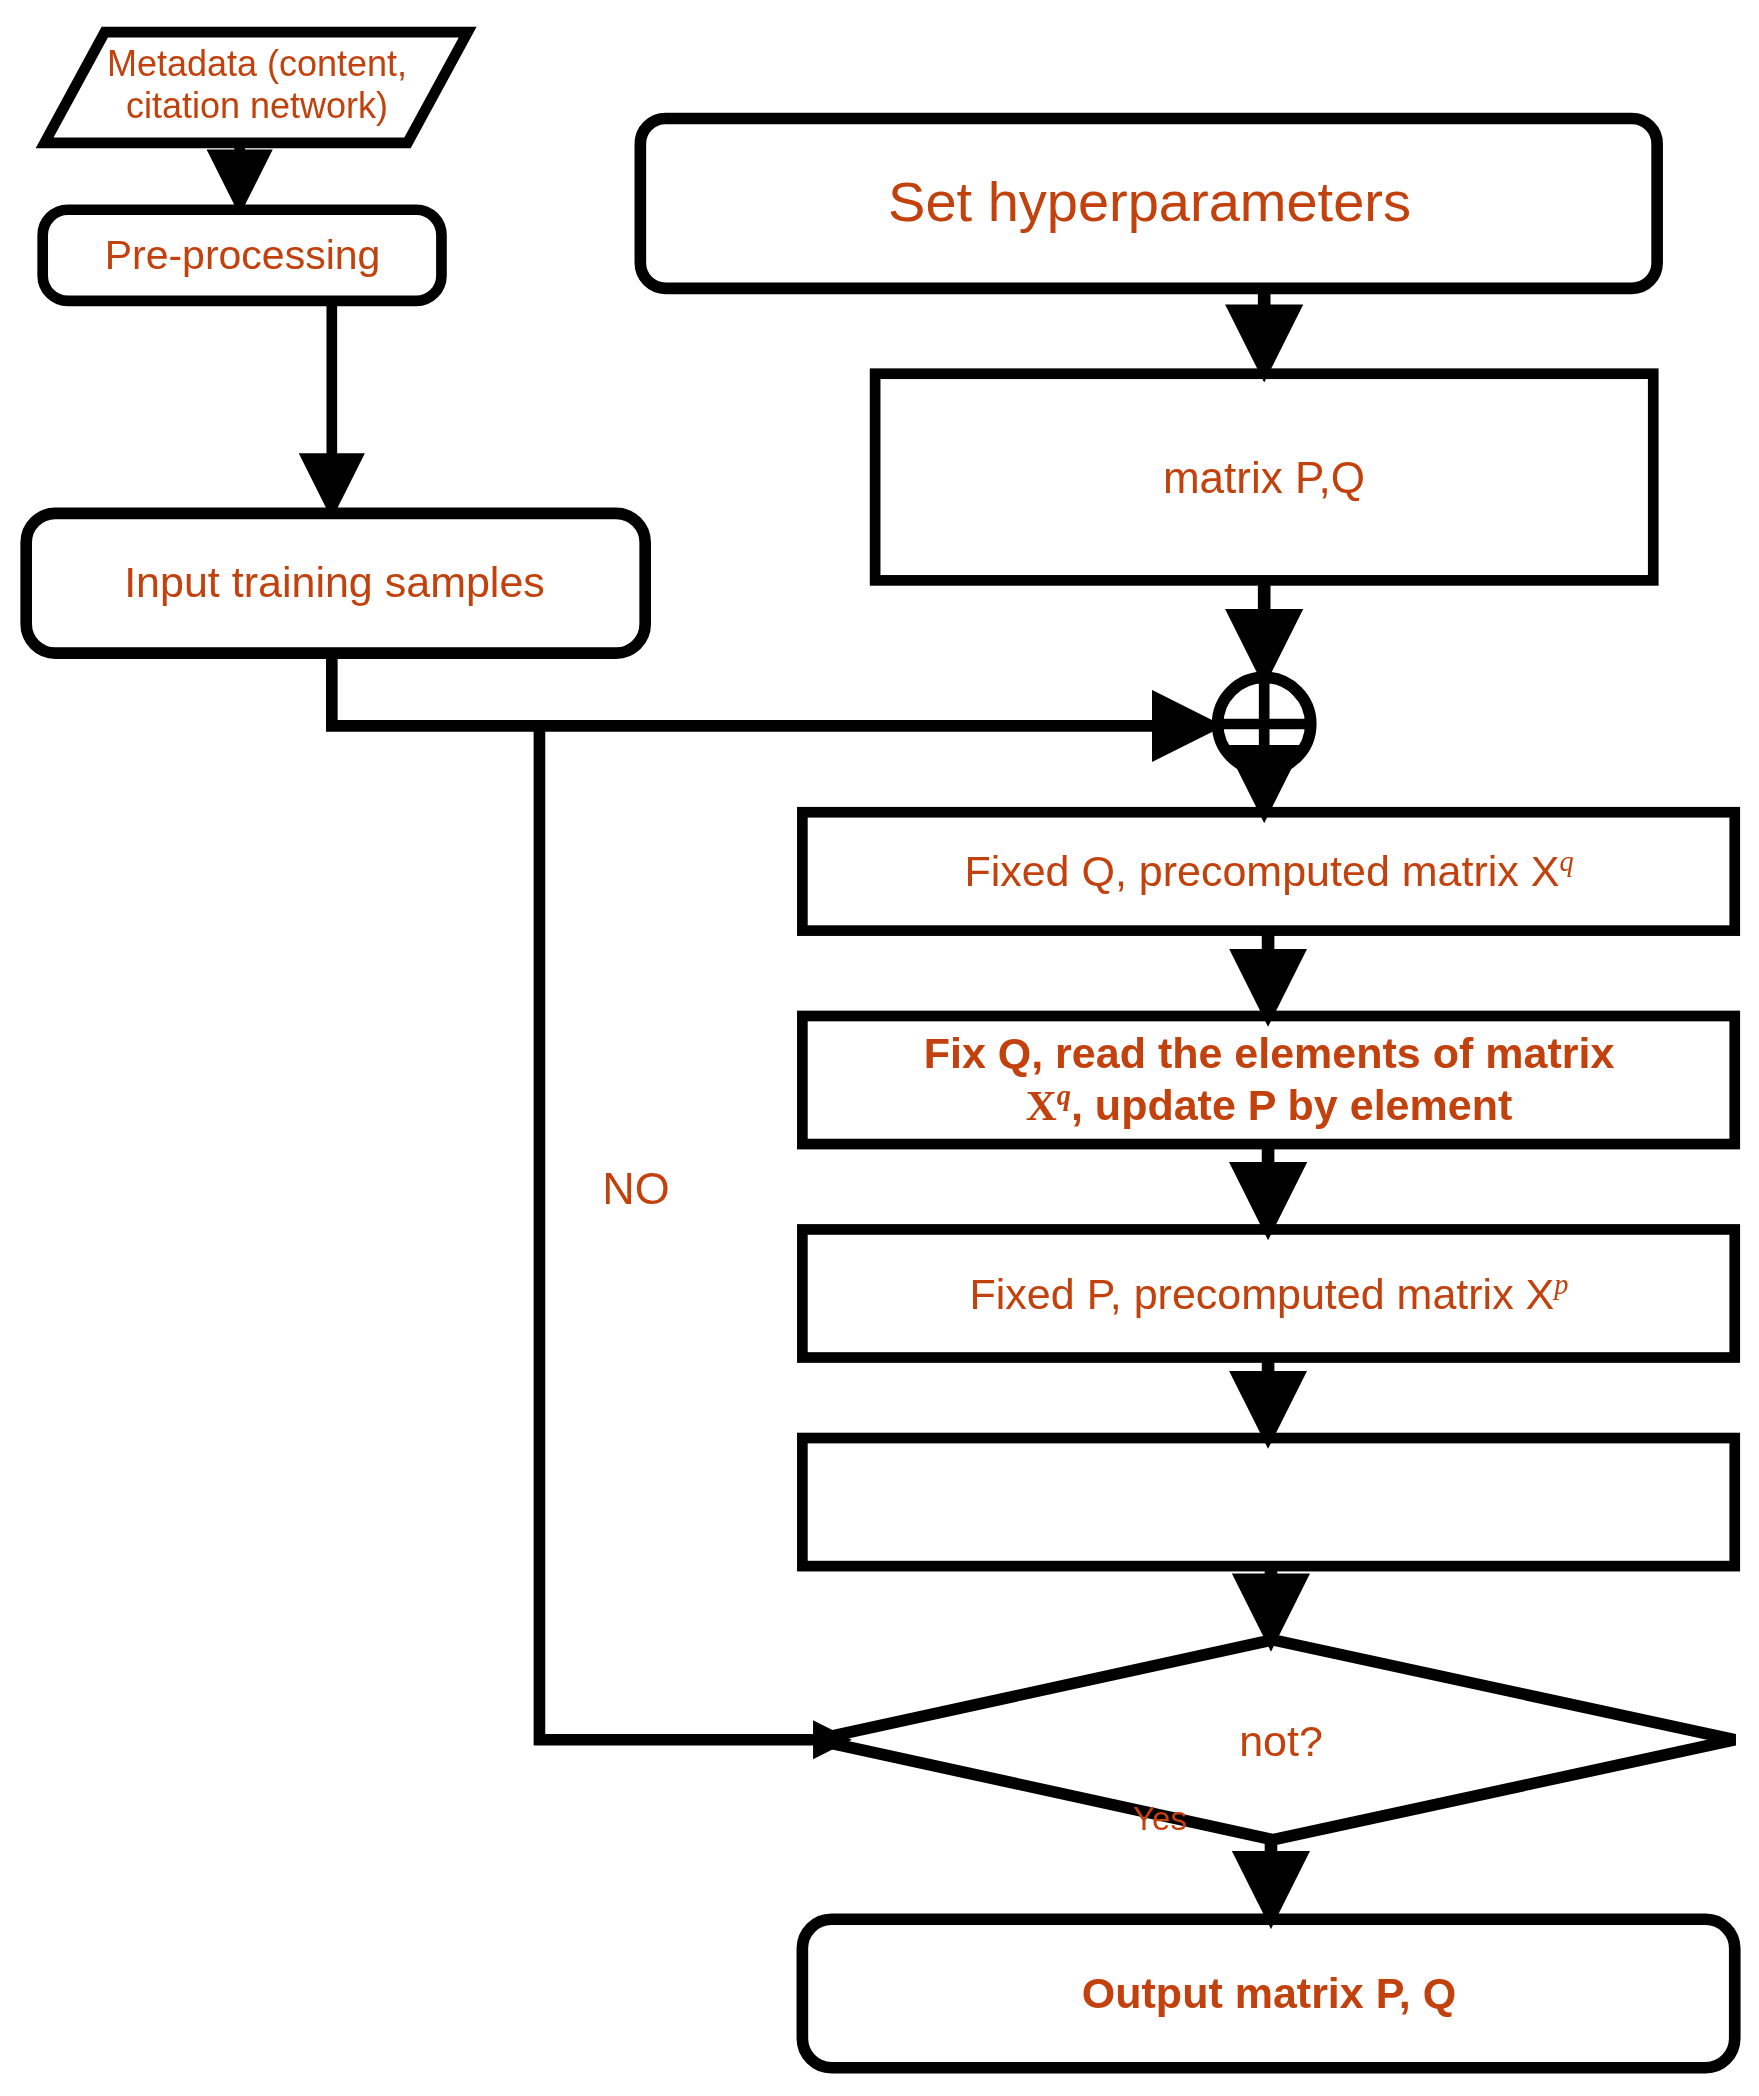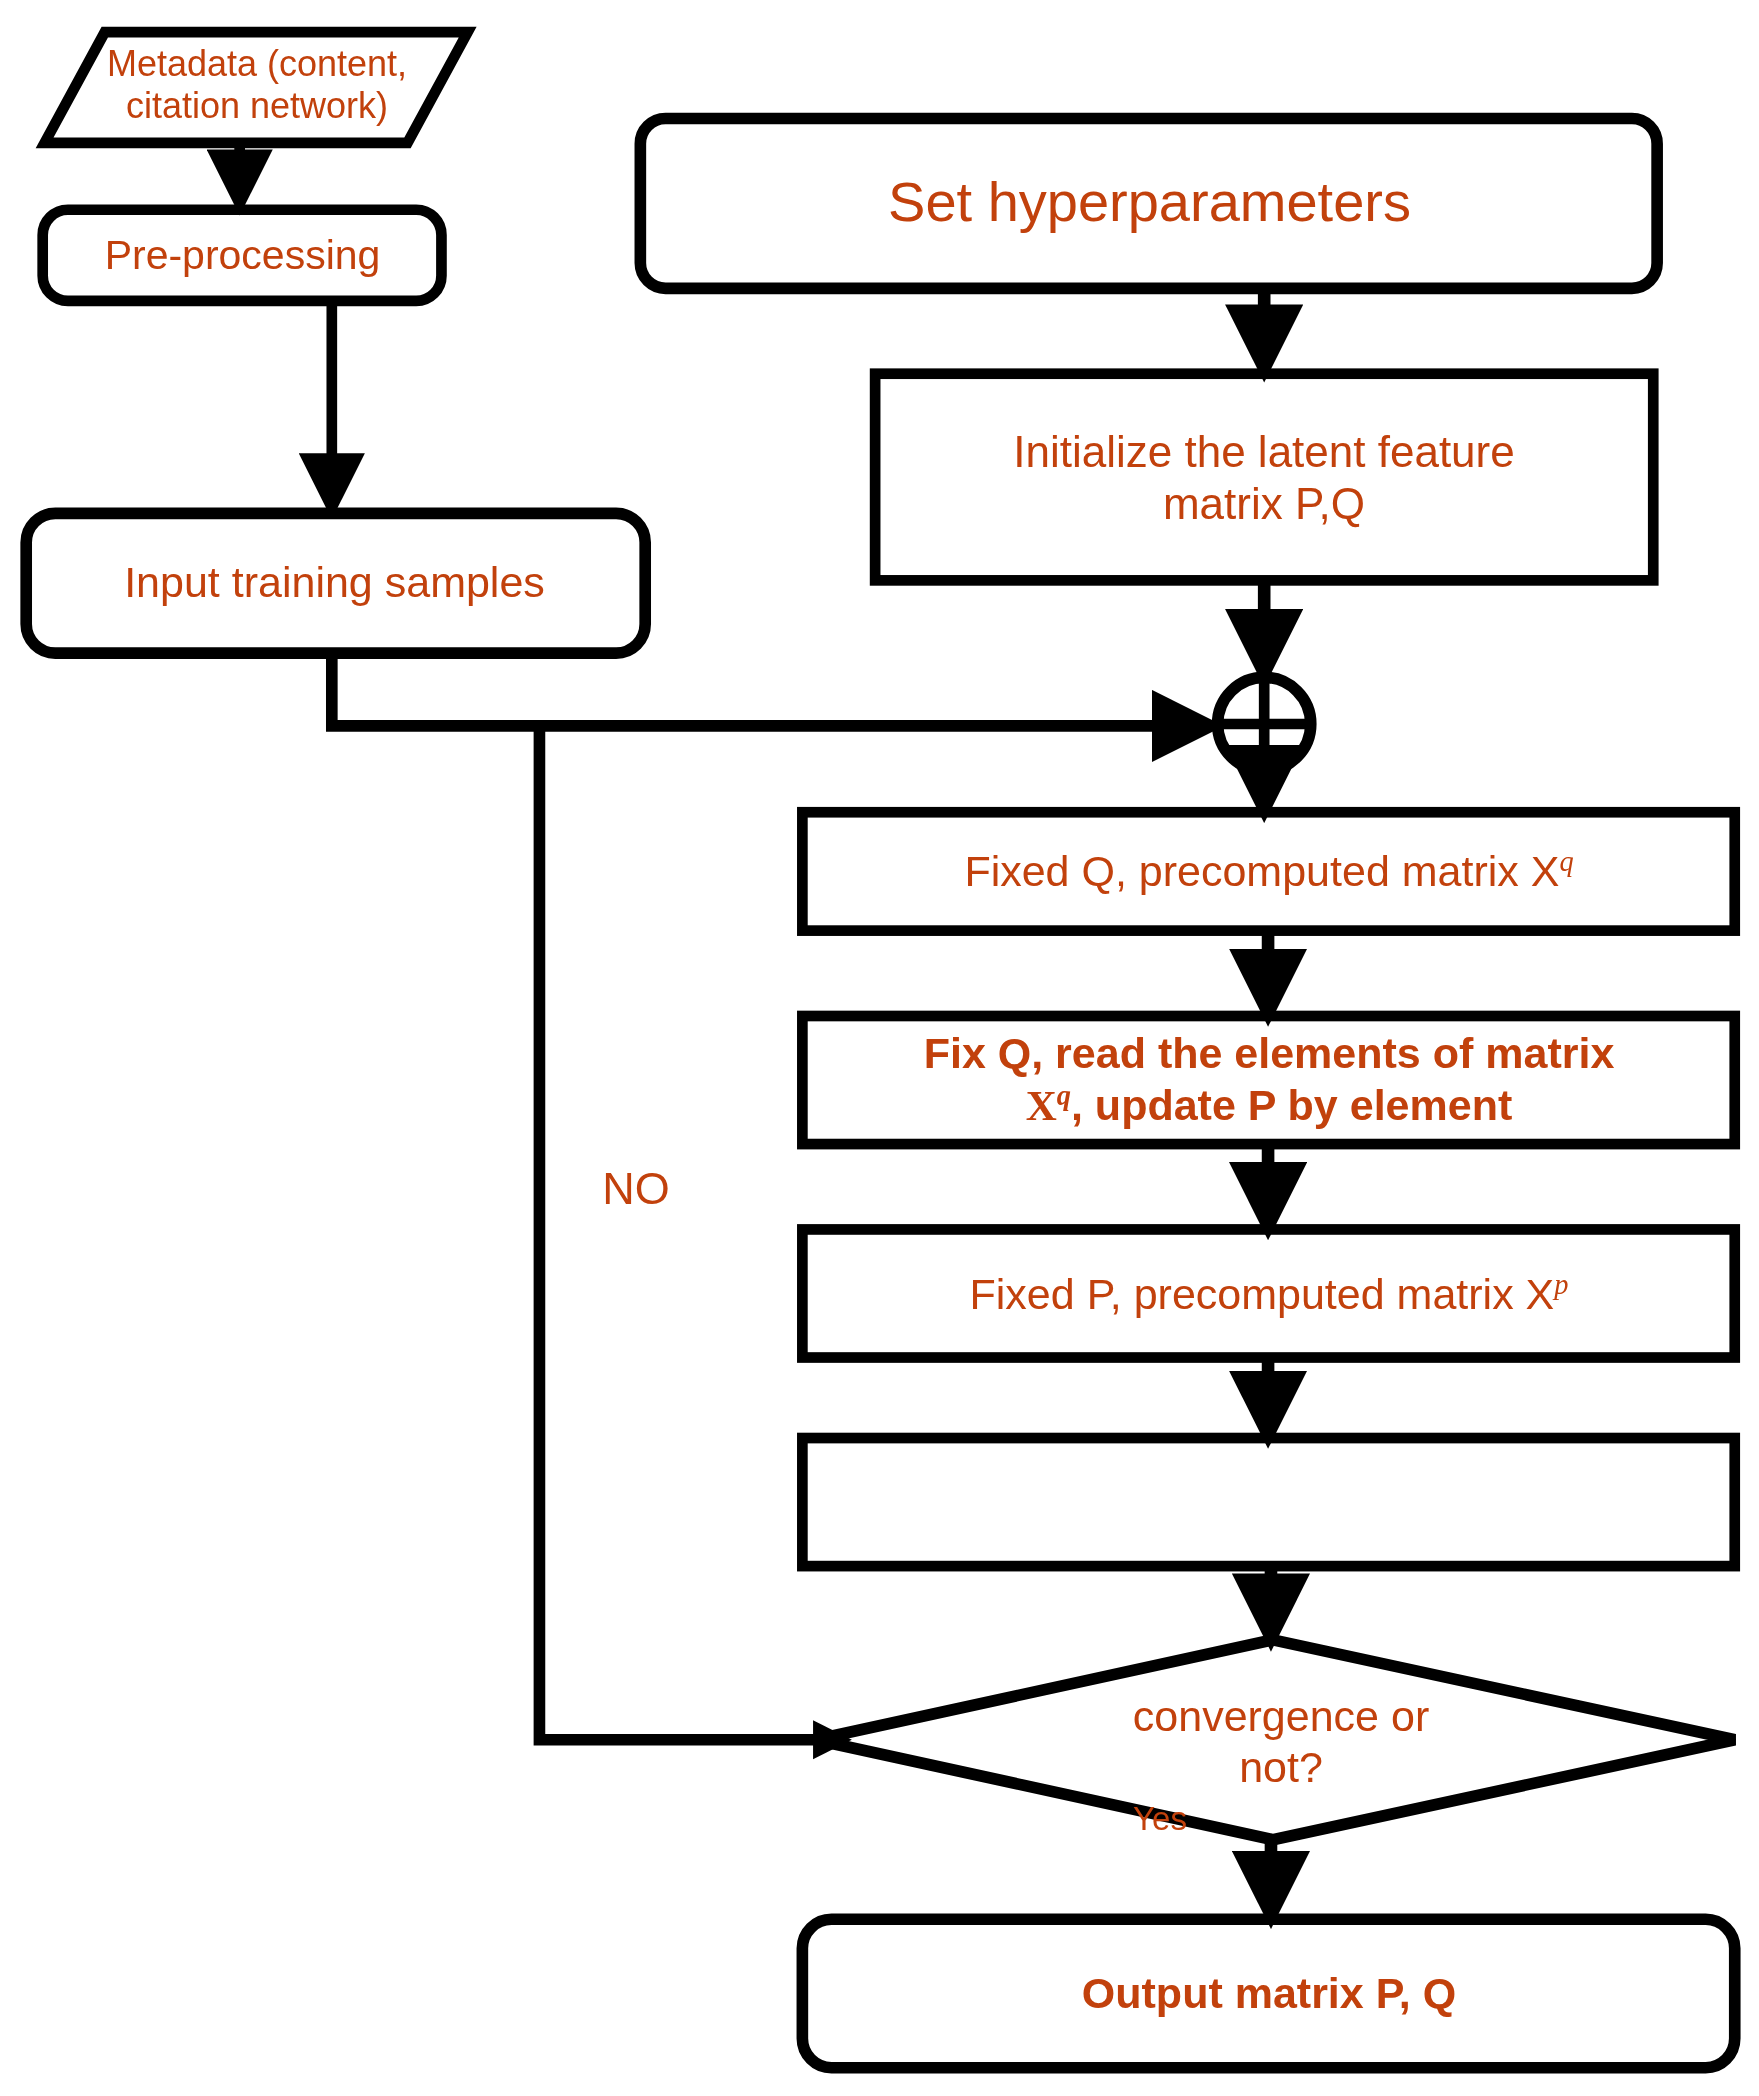--- a/index.html
+++ b/index.html
@@ -98,21 +98,20 @@
   </div>
 
   <div class="node-label lbl-pre">Pre-processing</div>
 
   <div class="node-label lbl-input">Input training samples</div>
 
   <div class="node-label lbl-hyper">Set hyperparameters</div>
 
   <div class="node-label lbl-init">
     <div>
-      <div>Initialize the latent feature</div>
       <div>matrix P,Q</div>
     </div>
   </div>
 
   <div class="node-label lbl-fq1">
     <div><span>Fixed Q, precomputed matrix X</span><span class="sup">q</span></div>
   </div>
 
   <div class="node-label lbl-fq2">
     <div>
@@ -121,21 +120,20 @@
     </div>
   </div>
 
   <div class="node-label lbl-fp1">
     <div><span>Fixed P, precomputed matrix X</span><span class="sup">p</span></div>
   </div>
 
 
   <div class="node-label lbl-diamond">
     <div>
-      <div>convergence or</div>
       <div>not?</div>
     </div>
   </div>
 
   <div class="node-label lbl-output">Output matrix P, Q</div>
 
   <div class="node-label lbl-no">NO</div>
   <div class="node-label lbl-yes">Yes</div>
 
 </div>

